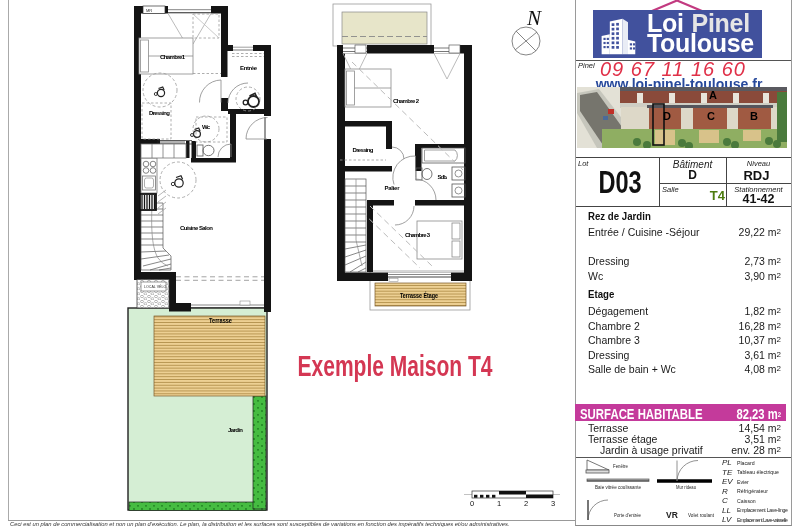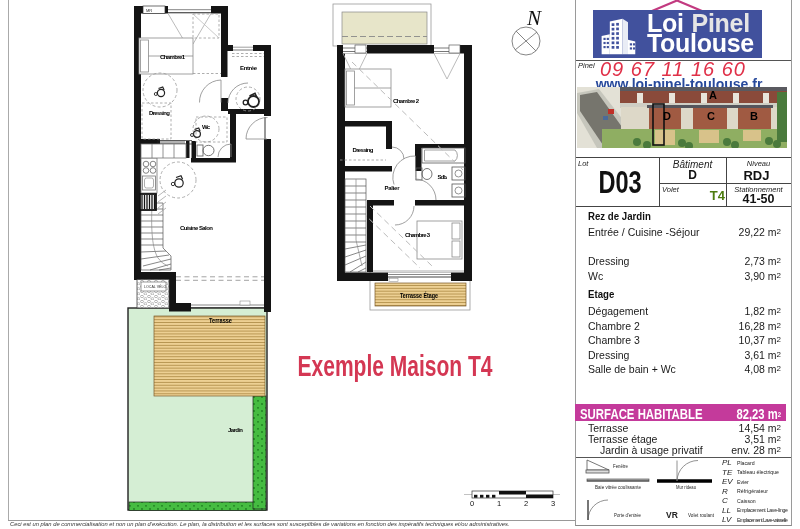--- a/index.html
+++ b/index.html
@@ -444,24 +444,24 @@
  <div class="vline" style="left:83px;top:157px;height:49px;"></div>
  <div class="vline" style="left:150px;top:157px;height:49px;"></div>
  <div class="hline" style="left:83px;top:183px;width:132px;"></div>
  <div class="hline" style="left:0;top:206px;width:215px;"></div>
  <div class="abs it" style="left:2px;top:159px;font-size:7.5px;color:#222;">Lot</div>
  <div class="abs" style="left:6px;top:165px;width:76px;text-align:center;font-size:31px;font-weight:bold;color:#111;transform:scaleX(0.76);transform-origin:50% 50%;">D03</div>
  <div class="abs it" style="left:84px;top:159px;width:65px;text-align:center;font-size:10px;color:#222;">Bâtiment</div>
  <div class="abs" style="left:84px;top:168px;width:65px;text-align:center;font-size:12px;font-weight:bold;color:#111;">D</div>
  <div class="abs it" style="left:151px;top:159px;width:63px;text-align:center;font-size:7.5px;color:#222;">Niveau</div>
  <div class="abs" style="left:149px;top:168px;width:63px;text-align:center;font-size:13px;font-weight:bold;color:#111;">RDJ</div>
- <div class="abs it" style="left:86px;top:185px;font-size:7.5px;color:#222;">Volet</div>
+ <div class="abs it" style="left:86px;top:185px;font-size:7.5px;color:#222;">Salle</div>
  <div class="abs" style="left:84px;top:188px;width:65px;text-align:right;font-size:13px;font-weight:bold;color:#4d7c0f;">T4</div>
  <div class="abs it" style="left:151px;top:185px;width:63px;text-align:center;font-size:7.5px;color:#222;">Stationnement</div>
- <div class="abs" style="left:151px;top:192px;width:63px;text-align:center;font-size:12.5px;font-weight:bold;color:#111;">41-50</div>
+ <div class="abs" style="left:151px;top:192px;width:63px;text-align:center;font-size:12.5px;font-weight:bold;color:#111;">41-42</div>
 
  <div class="abs" style="left:12px;top:210px;font-size:11.5px;font-weight:bold;color:#111;transform:scaleX(0.84);transform-origin:0 0;">Rez de Jardin</div>
  <div class="row" style="top:226px;">Entrée / Cuisine -Séjour<span class="v">29,22 m<sup>2</sup></span></div>
  <div class="row" style="top:255px;">Dressing<span class="v">2,73 m<sup>2</sup></span></div>
  <div class="row" style="top:269.5px;">Wc<span class="v">3,90 m<sup>2</sup></span></div>
  <div class="abs" style="left:12px;top:288px;font-size:11.5px;font-weight:bold;color:#111;transform:scaleX(0.84);transform-origin:0 0;">Etage</div>
  <div class="row" style="top:305px;">Dégagement<span class="v">1,82 m<sup>2</sup></span></div>
  <div class="row" style="top:319.5px;">Chambre 2<span class="v">16,28 m<sup>2</sup></span></div>
  <div class="row" style="top:334px;">Chambre 3<span class="v">10,37 m<sup>2</sup></span></div>
  <div class="row" style="top:348.5px;">Dressing<span class="v">3,61 m<sup>2</sup></span></div>

